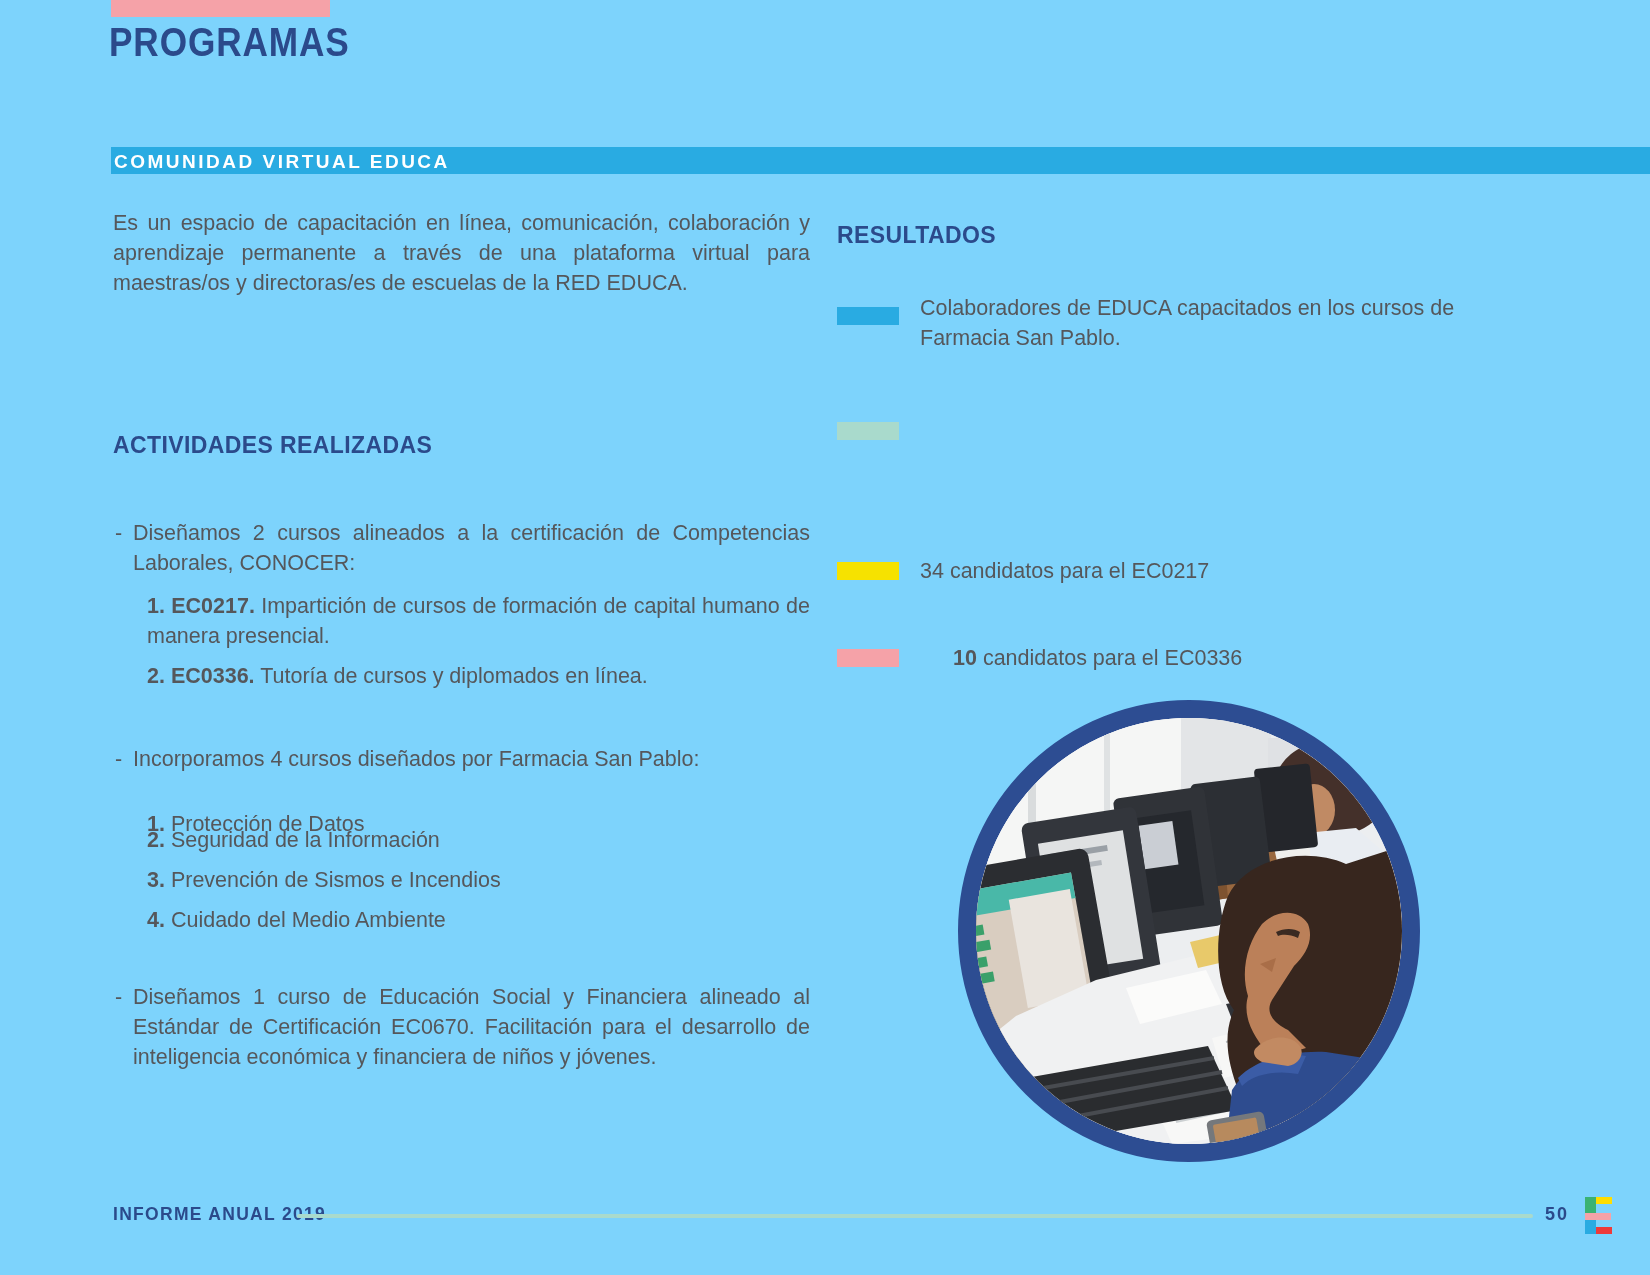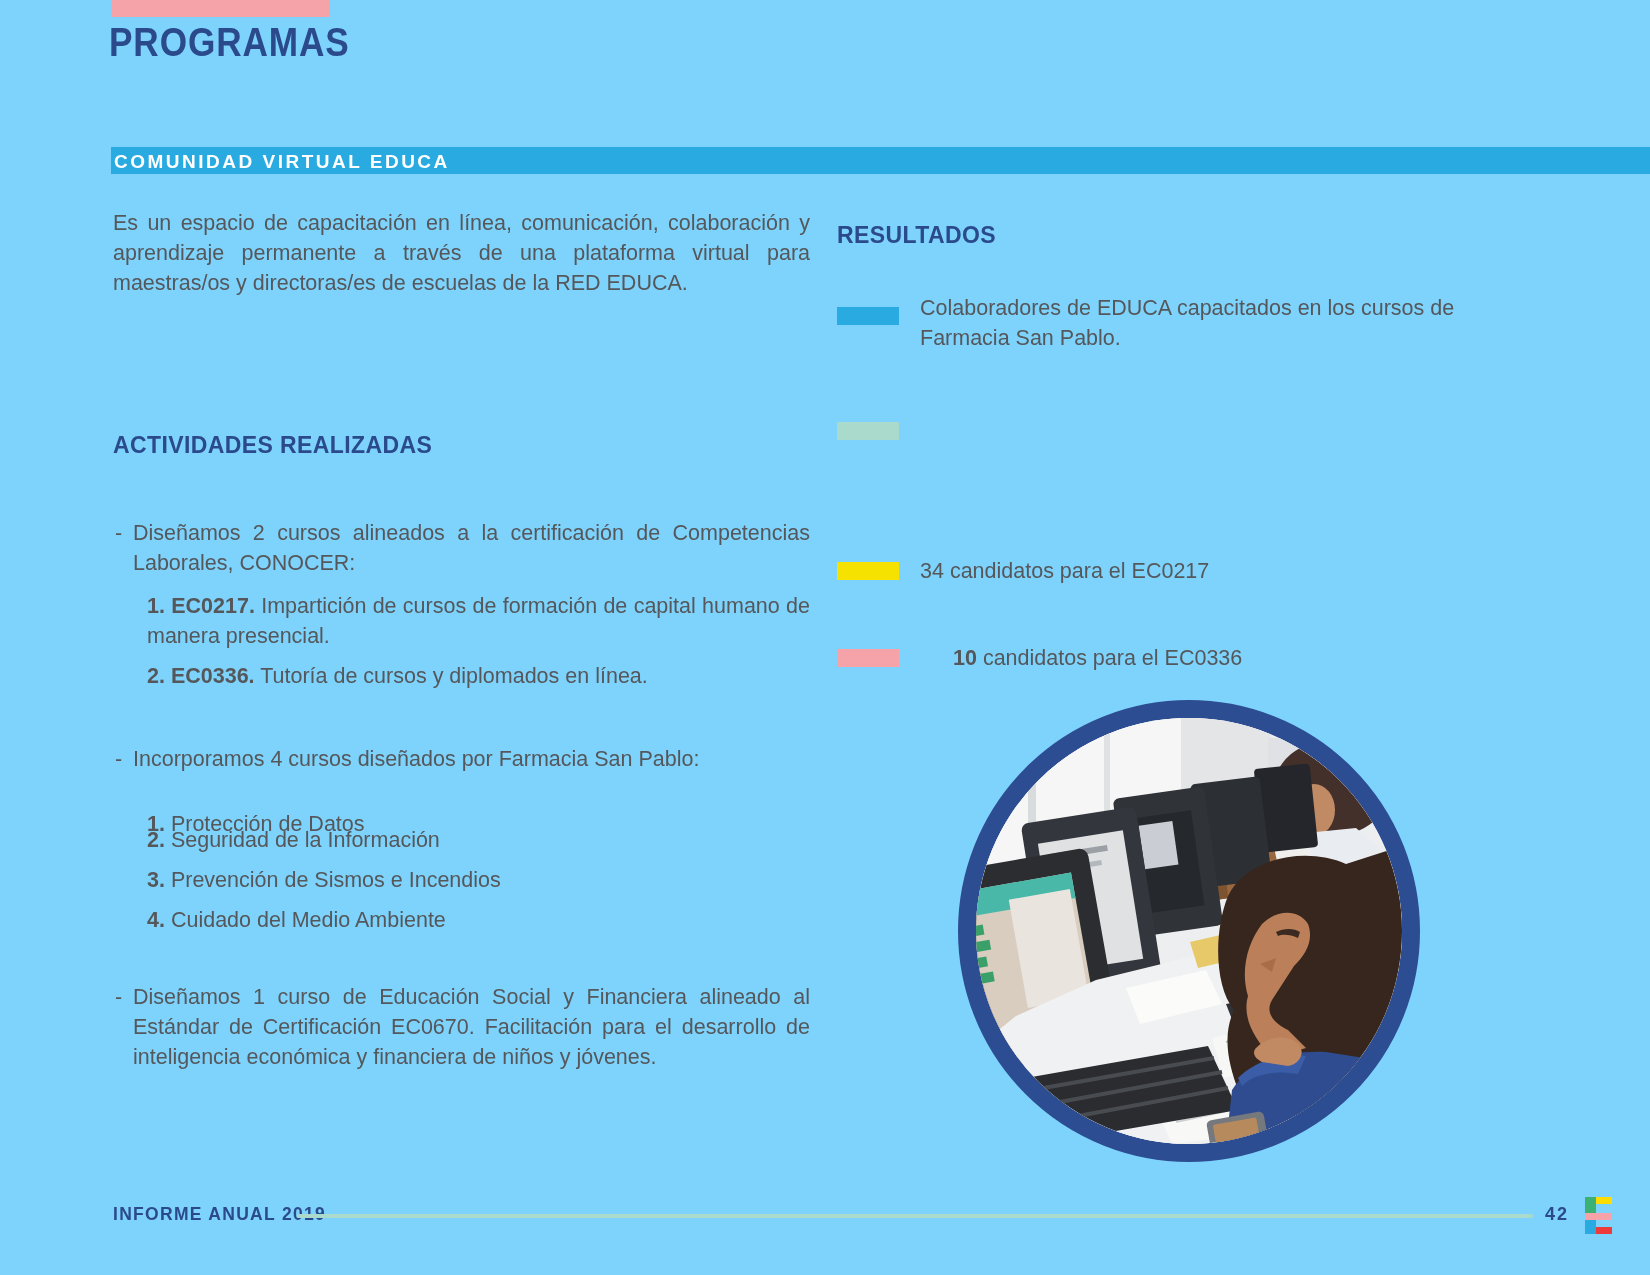--- a/index.html
+++ b/index.html
@@ -195,21 +195,21 @@
 
       <g>
         <rect x="232" y="398" width="58" height="30" rx="5" fill="#75787c" transform="rotate(-10 260 412)"></rect>
         <rect x="238" y="403" width="44" height="20" rx="2" fill="#b78a5e" transform="rotate(-10 260 412)"></rect>
       </g>
     </svg>
   </div>
 
   <div class="abs" id="footer-label">INFORME ANUAL 2019</div>
   <div class="abs" id="footer-line" style="background: rgb(169, 218, 204);"></div>
-  <div class="abs" id="page-num">42</div>
+  <div class="abs" id="page-num">50</div>
   <div class="abs" id="logo">
     <div class="lg-green" style="background: rgb(59, 178, 115);"></div>
     <div class="lg-yellow" style="background: rgb(255, 221, 0);"></div>
     <div class="lg-pink" style="background: rgb(245, 162, 168);"></div>
     <div class="lg-blue" style="background: rgb(41, 171, 226);"></div>
     <div class="lg-red" style="background: rgb(238, 58, 58);"></div>
   </div>
 
 </div>
 

